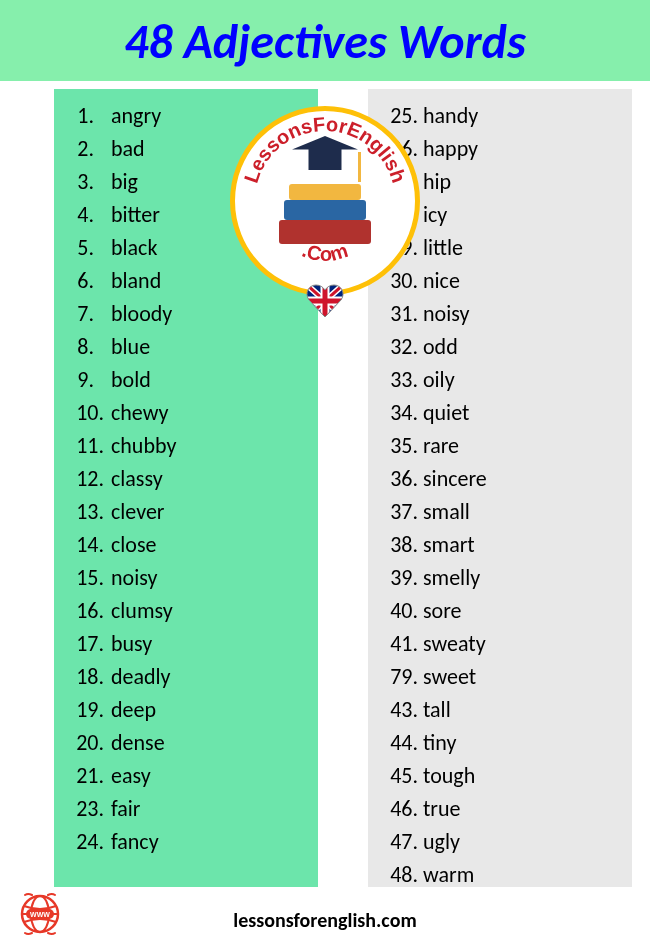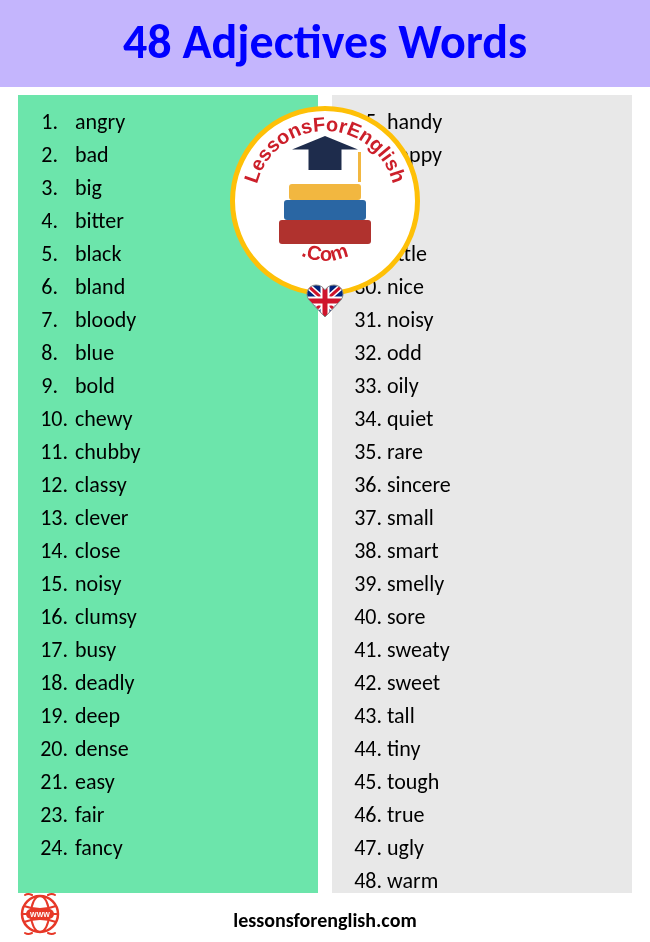--- a/index.html
+++ b/index.html
@@ -4,43 +4,45 @@
 <style>
   * { margin: 0; padding: 0; box-sizing: border-box; }
   body {
     width: 650px;
     height: 942px;
     background: #ffffff;
     font-family: Calibri, "Segoe UI", Arial, sans-serif;
     position: relative;
   }
   .title-banner {
-    background: #c4b5fd;
+    background: #86efac;
     width: 100%;
-    padding: 12px 0 16px 0;
+    padding: 12px 0 10px 0;
     text-align: center;
+    font-style: italic;
   }
   .title-banner h1 {
     color: #0000ff;
     font-size: 48px;
     font-weight: 900;
     letter-spacing: 0px;
   }
   .columns {
     display: flex;
     gap: 14px;
     padding: 8px 18px 0 18px;
     height: 806px;
   }
   .col {
     flex: 1;
     padding: 10px 14px 14px 16px;
     font-size: 22px;
     color: #000000;
     line-height: 1.5;
+    margin-left: 36px;
   }
   .col-left {
     background: #6ce5ab;
   }
   .col-right {
     background: #e8e8e8;
   }
   .list-row {
     white-space: nowrap;
   }
@@ -178,21 +180,21 @@
       <div class="list-row"><span class="num">32.</span><span class="word"> odd</span></div>
       <div class="list-row"><span class="num">33.</span><span class="word"> oily</span></div>
       <div class="list-row"><span class="num">34.</span><span class="word"> quiet</span></div>
       <div class="list-row"><span class="num">35.</span><span class="word"> rare</span></div>
       <div class="list-row"><span class="num">36.</span><span class="word"> sincere</span></div>
       <div class="list-row"><span class="num">37.</span><span class="word"> small</span></div>
       <div class="list-row"><span class="num">38.</span><span class="word"> smart</span></div>
       <div class="list-row"><span class="num">39.</span><span class="word"> smelly</span></div>
       <div class="list-row"><span class="num">40.</span><span class="word"> sore</span></div>
       <div class="list-row"><span class="num">41.</span><span class="word"> sweaty</span></div>
-      <div class="list-row"><span class="num">42.</span><span class="word"> sweet</span></div>
+      <div class="list-row"><span class="num">79.</span><span class="word"> sweet</span></div>
       <div class="list-row"><span class="num">43.</span><span class="word"> tall</span></div>
       <div class="list-row"><span class="num">44.</span><span class="word"> tiny</span></div>
       <div class="list-row"><span class="num">45.</span><span class="word"> tough</span></div>
       <div class="list-row"><span class="num">46.</span><span class="word"> true</span></div>
       <div class="list-row"><span class="num">47.</span><span class="word"> ugly</span></div>
       <div class="list-row"><span class="num">48.</span><span class="word"> warm</span></div>
     </div>
 </div>
 
 <div class="logo">

